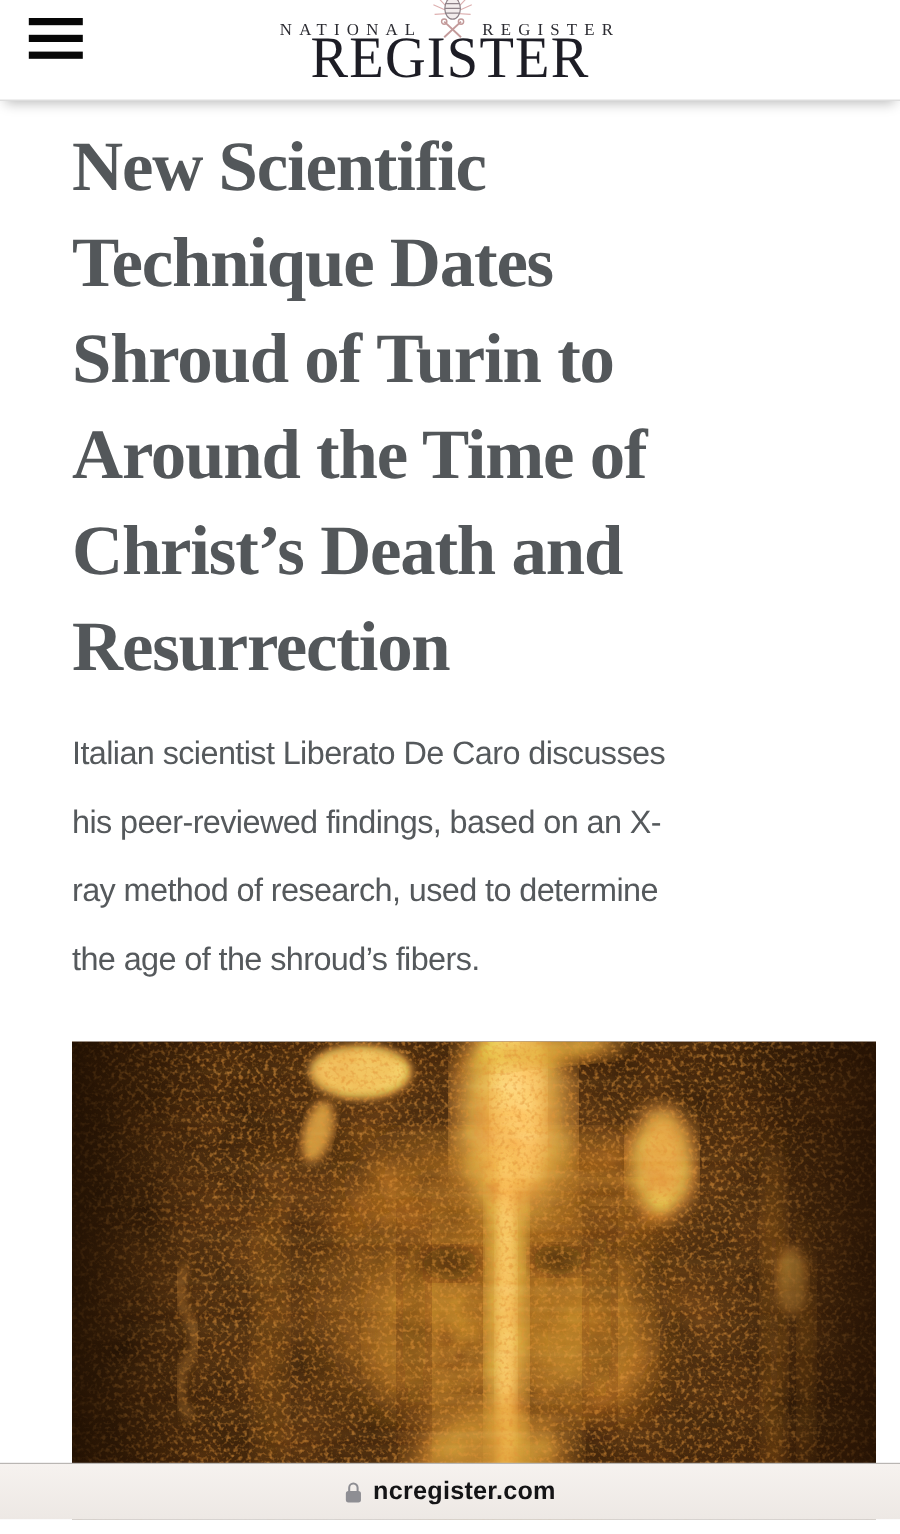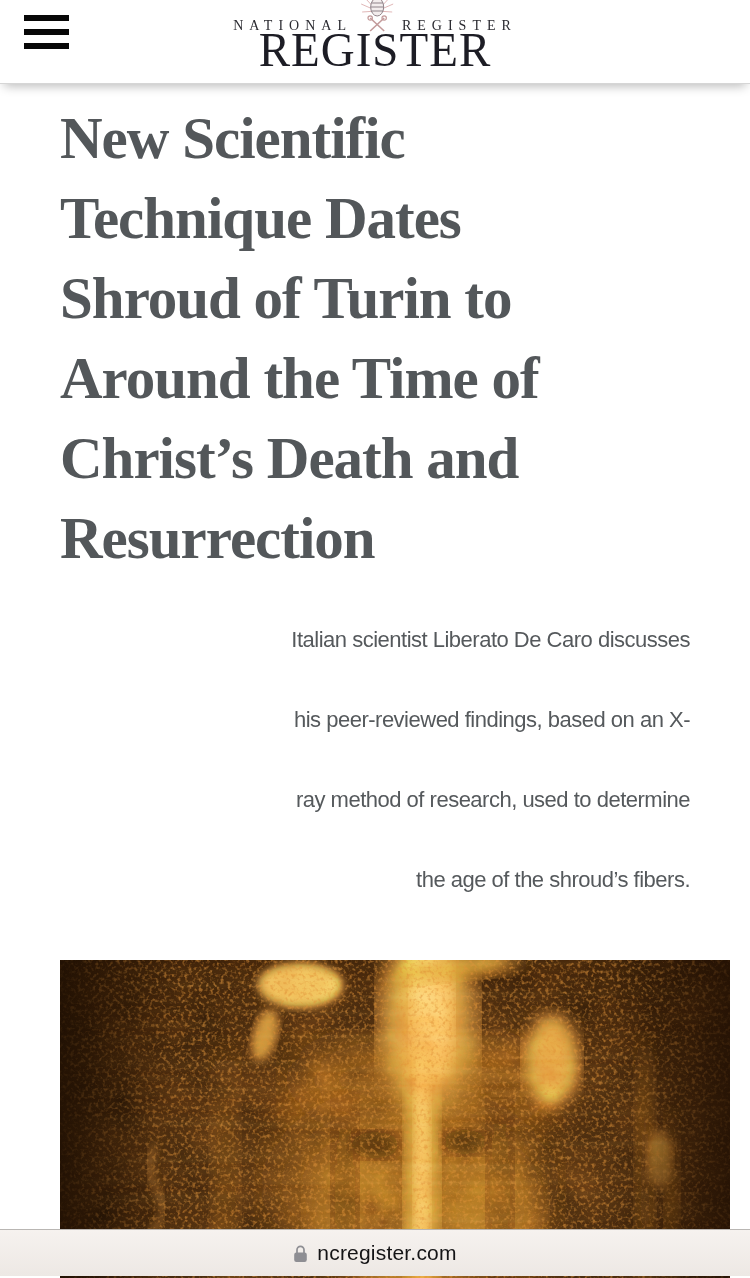--- a/index.html
+++ b/index.html
@@ -41,33 +41,34 @@
   
   .article{padding:0 60px;}
   .headline{
     margin:14px 0 0;
     font-family:"Liberation Serif", serif;
     font-weight:700;font-size:59px;line-height:80px;letter-spacing:-1px;
     color:#53575a;white-space:pre-line;
   }
   .deck{
     margin:22px 0 0;
-    font-size:22px;line-height:80px;letter-spacing:-0.5px;
-    color:#55595c;white-space:pre-line;text-align:right;
+    font-size:27px;line-height:57px;letter-spacing:-0.5px;
+    color:#55595c;white-space:pre-line;
   }
   .hero{margin:40px 0 0;width:670px;height:398px;overflow:hidden;background:#2c1606;}
   .hero svg{display:block;}
 
   
   .url-bar{
-    position:absolute;left:0;bottom:2px;width:750px;height:46px;z-index:10;
+    position:absolute;left:0;bottom:12px;width:750px;height:46px;z-index:10;
     background:linear-gradient(#f6f2ef,#ede8e4);
     border-top:1px solid #b9b6b3;
     display:flex;align-items:center;justify-content:center;gap:9px;
     cursor:pointer;
+    font-weight:bold;
   }
   .url-text{font-size:21px;color:#141416;letter-spacing:0.2px;}
 </style>
 </head>
 <body>
 
 <div class="page">
 
   <header class="site-header">
     <button class="menu-btn" aria-label="menu">

